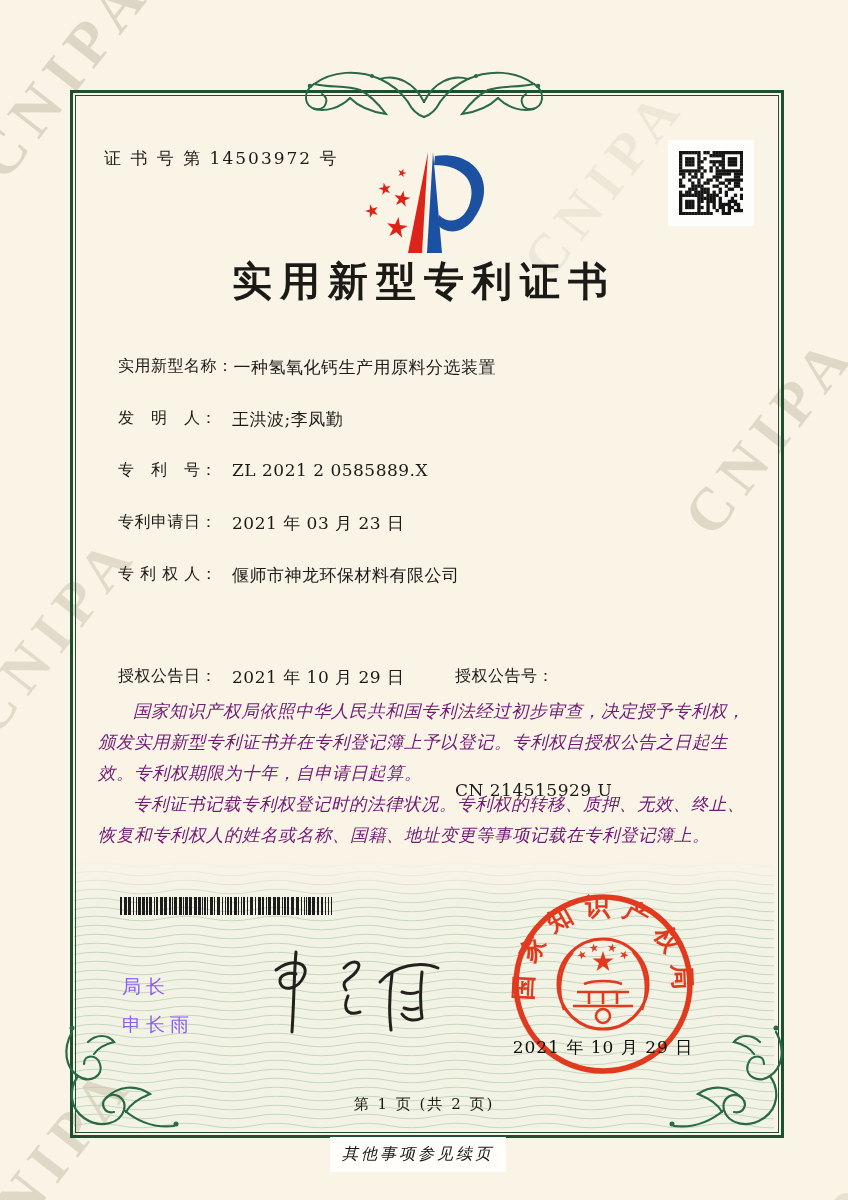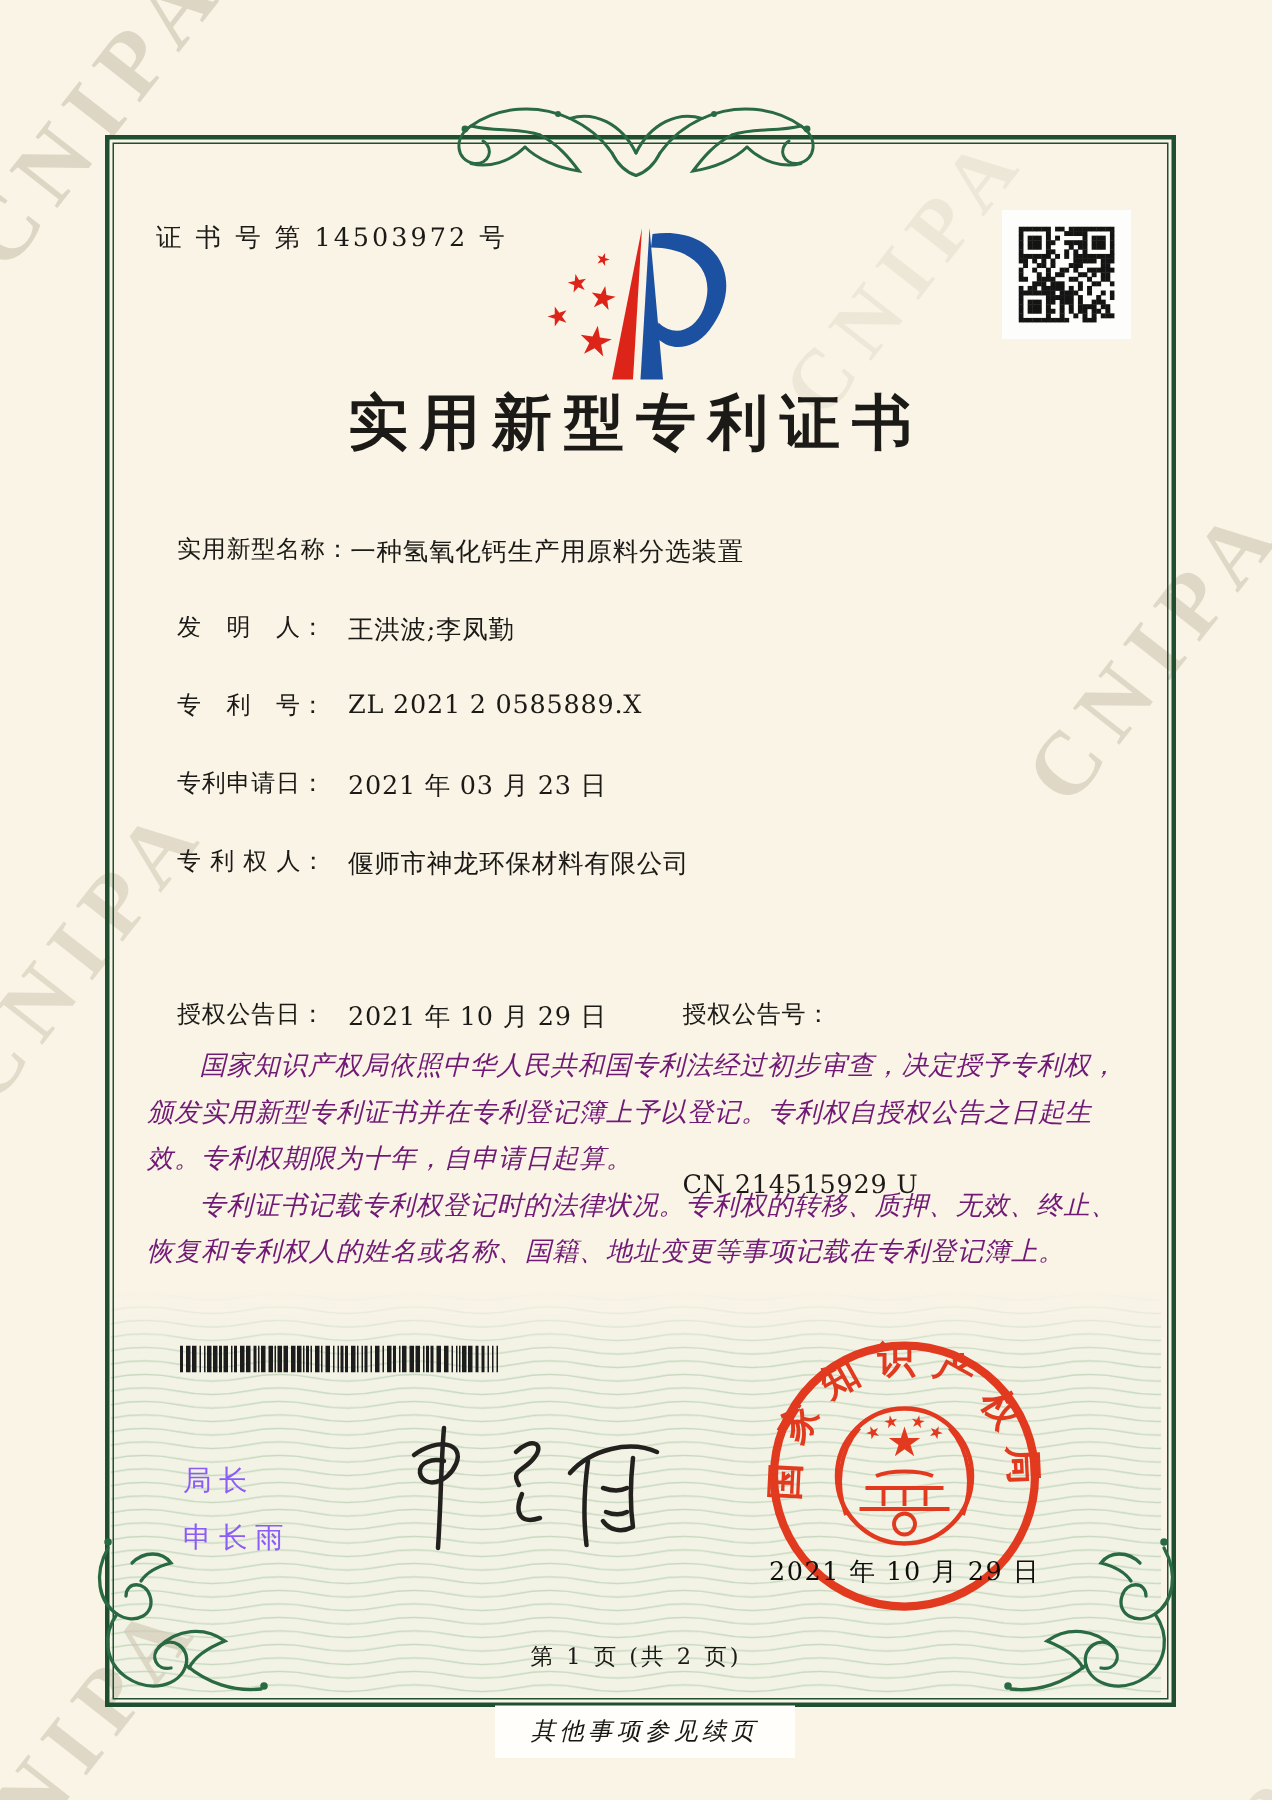--- a/index.html
+++ b/index.html
@@ -67,21 +67,21 @@
   .seal-date{
     position:absolute; left:512px; top:1036px; width:182px; z-index:5;
     text-align:center; font-size:17px; letter-spacing:1px; color:#0f0e0c; white-space:nowrap;
   }
   .pageno{
     position:absolute; left:70px; width:708px; top:1095px; z-index:4;
     text-align:center; font-size:15px; letter-spacing:2px;
   }
   .footer-note{
     position:absolute; left:330px; top:1137px; z-index:4;
-    background:#fffefa; padding:7px 24px;
+    background:#fffefa; padding:7px 12px;
     font-size:16px; font-style:italic; letter-spacing:3px; color:#191715;
   }
 </style>
 </head>
 <body>
 
 <div class="page">
 
   <div class="wm wm1">CNIPA</div>
   <div class="wm wm2">CNIPA</div>

